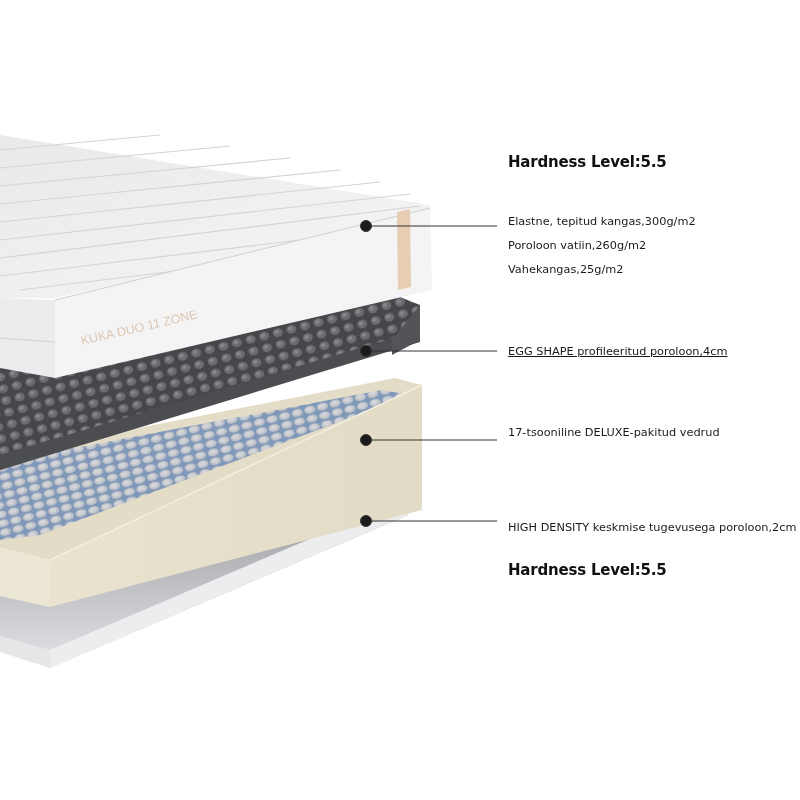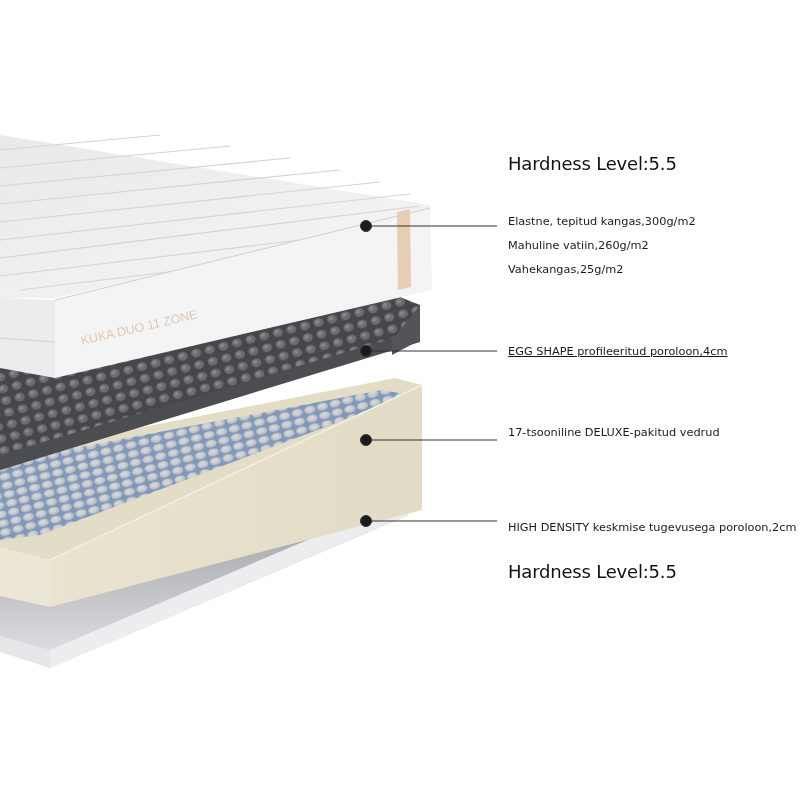--- a/index.html
+++ b/index.html
@@ -1,18 +1,18 @@
 <!DOCTYPE html>
 <html><head>
 <meta charset="utf-8">
 <style>
   html, body { margin: 0; padding: 0; background: #ffffff; }
   body { width: 800px; height: 800px; position: relative; overflow: hidden; font-family: "DejaVu Sans", "Liberation Sans", sans-serif; color: #1a1a1a; }
   .illustration { position: absolute; left: 0; top: 0; width: 800px; height: 800px; }
-  .heading { position: absolute; left: 508px; font-size: 18px; font-weight: normal; letter-spacing: -0.2px; color: #111; }
+  .heading { position: absolute; left: 508px; font-size: 15px; font-weight: bold; letter-spacing: -0.2px; color: #111; }
   .spec { position: absolute; left: 508px; font-size: 11.3px; line-height: 15px; color: #1a1a1a; white-space: nowrap; }
   .spec-line { display: block; }
 </style>
 </head>
 <body>
 
 <svg class="illustration" viewBox="0 0 800 800" xmlns="http://www.w3.org/2000/svg">
   <defs>
     <linearGradient id="baseGrad" x1="0" y1="0" x2="0" y2="1">
       <stop offset="0" stop-color="#9a9ba0"></stop>
@@ -103,21 +103,21 @@
     <circle cx="366" cy="440" r="5.5"></circle>
     <line x1="366" y1="521" x2="497" y2="521"></line>
     <circle cx="366" cy="521" r="5.5"></circle>
   </g>
 </svg>
 
 <div class="heading" style="top:153px;">Hardness Level:5.5</div>
 
 <div class="spec" style="top:210px; line-height:24px;">
   <span class="spec-line">Elastne, tepitud kangas,300g/m2</span>
-  <span class="spec-line">Mahuline vatiin,260g/m2</span>
+  <span class="spec-line">Poroloon vatiin,260g/m2</span>
   <span class="spec-line">Vahekangas,25g/m2</span>
 </div>
 
 <div class="spec" style="top:344px;text-decoration:underline;">
   <span class="spec-line">EGG SHAPE profileeritud poroloon,4cm</span>
 </div>
 
 <div class="spec" style="top:425px;">
   <span class="spec-line">17-tsooniline DELUXE-pakitud vedrud</span>
 </div>

